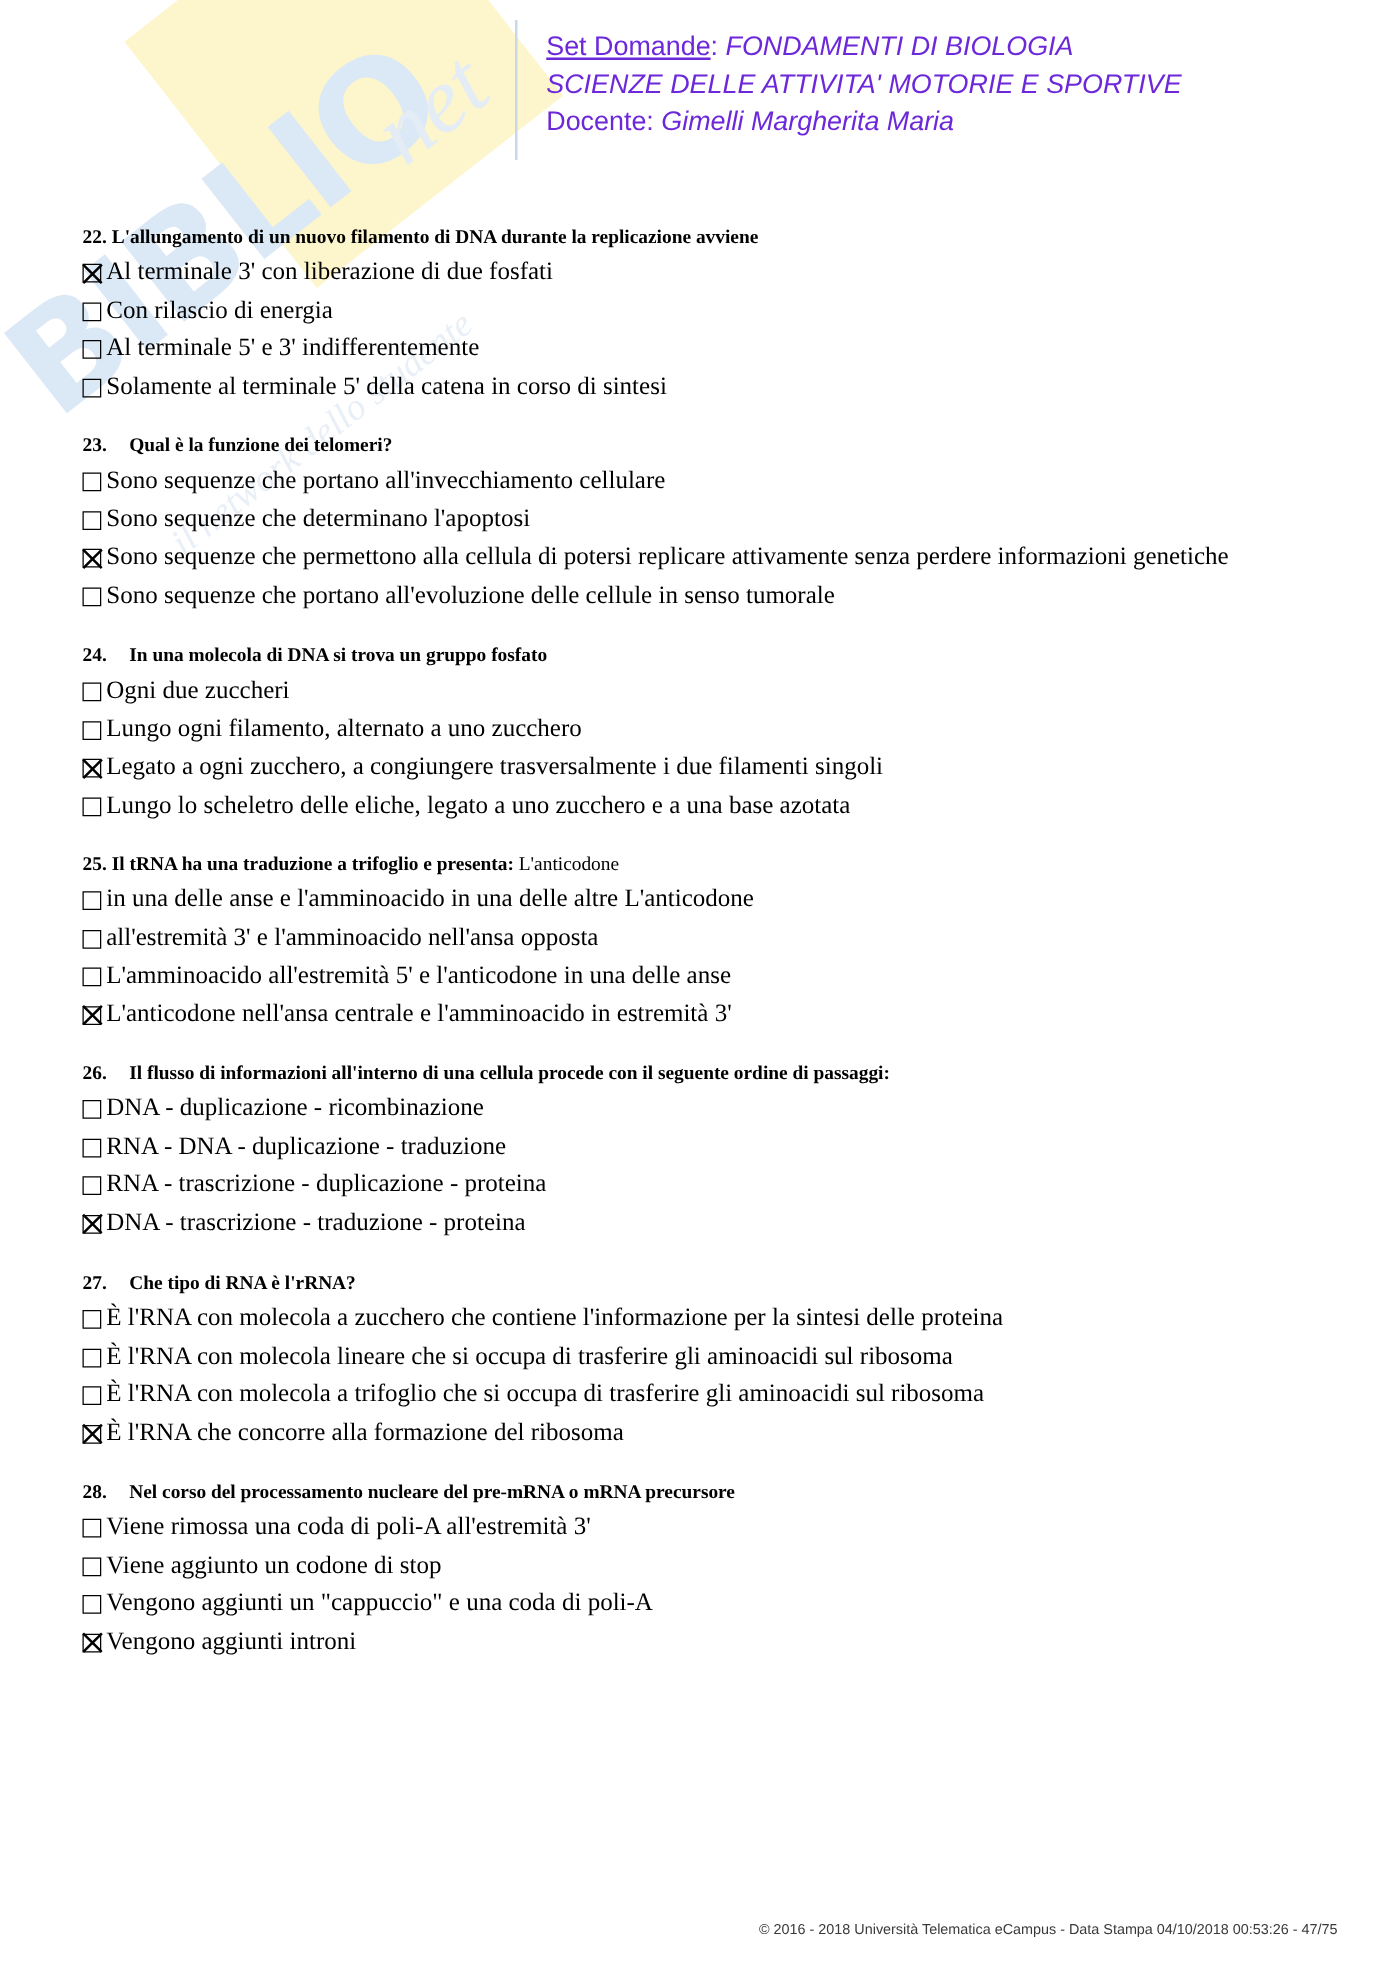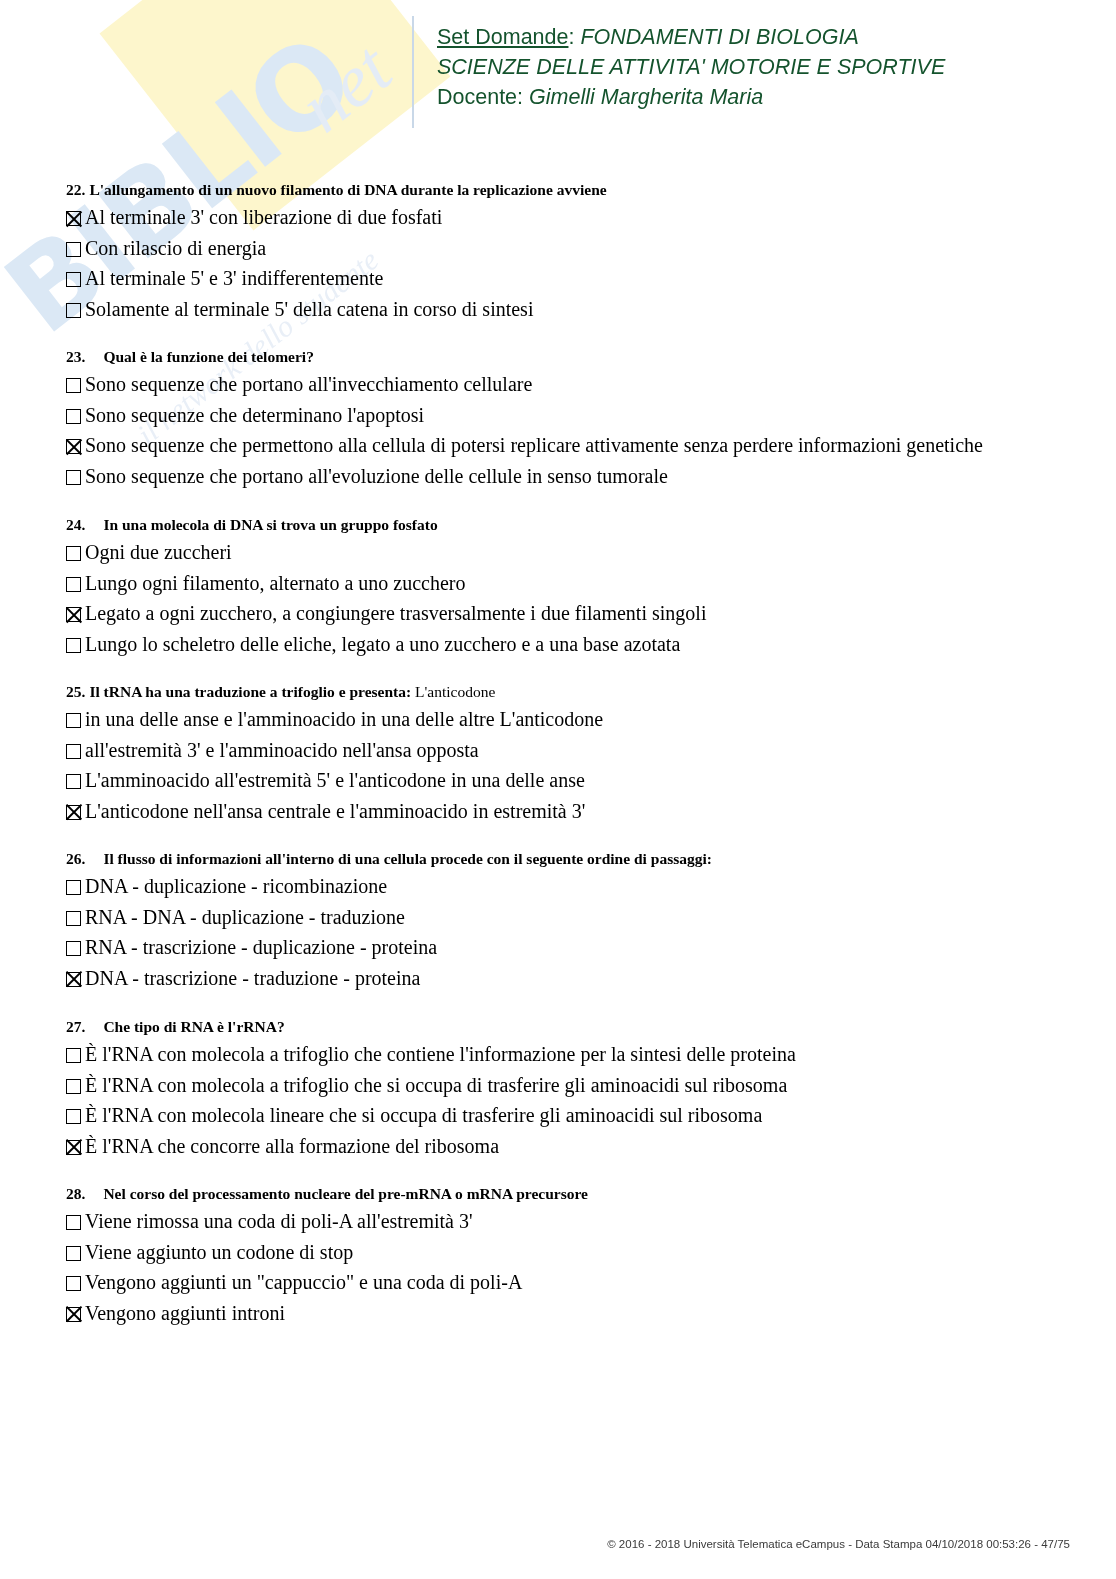--- a/index.html
+++ b/index.html
@@ -89,21 +89,21 @@
     height: 112px;
     background: #c9d8e8;
   }
   #header-text {
     position: absolute;
     left: 437px;
     top: 22px;
     font-family: "Liberation Sans", sans-serif;
     font-size: 21.5px;
     line-height: 30px;
-    color: #14532d;
+    color: #6d28d9;
     white-space: nowrap;
   }
   .hdr-line { display: block; }
   .hdr-label {
     font-style: normal;
     text-decoration: underline;
   }
   .hdr-label-plain { font-style: normal; }
   .hdr-value { font-style: italic; }
 
@@ -320,29 +320,29 @@
             <span class="checkbox checked"></span>
             <span class="option-label">DNA - trascrizione - traduzione - proteina</span>
           </div>
         </div>
       </div>
       <div class="question-block" style="top: 1017px;">
         <div class="q-title"><span class="q-num">27.</span><span class="q-gap-wide"></span><span>Che tipo di RNA è l'rRNA?</span></div>
         <div class="options">
           <div class="option-row">
             <span class="checkbox"></span>
-            <span class="option-label">È l'RNA con molecola a trifoglio che contiene l'informazione per la sintesi delle proteina</span>
+            <span class="option-label">È l'RNA con molecola a zucchero che contiene l'informazione per la sintesi delle proteina</span>
+          </div>
+          <div class="option-row">
+            <span class="checkbox"></span>
+            <span class="option-label">È l'RNA con molecola lineare che si occupa di trasferire gli aminoacidi sul ribosoma</span>
           </div>
           <div class="option-row">
             <span class="checkbox"></span>
             <span class="option-label">È l'RNA con molecola a trifoglio che si occupa di trasferire gli aminoacidi sul ribosoma</span>
-          </div>
-          <div class="option-row">
-            <span class="checkbox"></span>
-            <span class="option-label">È l'RNA con molecola lineare che si occupa di trasferire gli aminoacidi sul ribosoma</span>
           </div>
           <div class="option-row">
             <span class="checkbox checked"></span>
             <span class="option-label">È l'RNA che concorre alla formazione del ribosoma</span>
           </div>
         </div>
       </div>
       <div class="question-block" style="top: 1184px;">
         <div class="q-title"><span class="q-num">28.</span><span class="q-gap-wide"></span><span>Nel corso del processamento nucleare del pre-mRNA o mRNA precursore</span></div>
         <div class="options">

